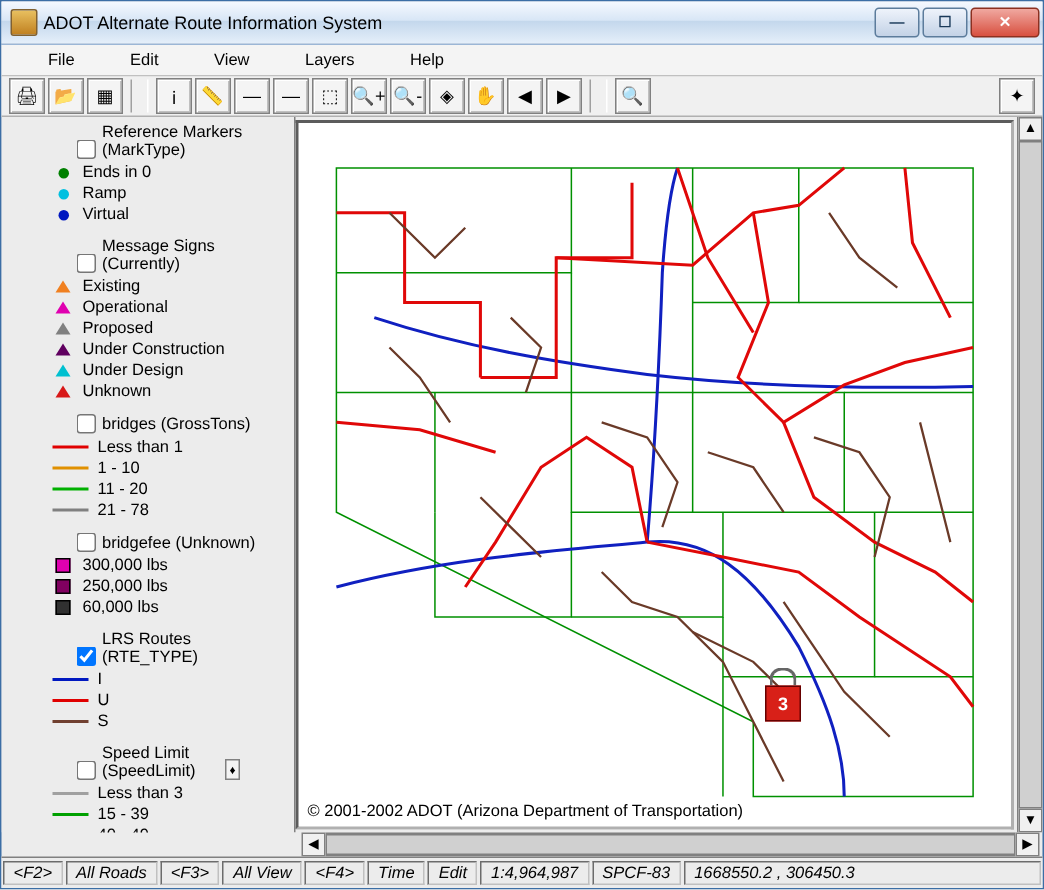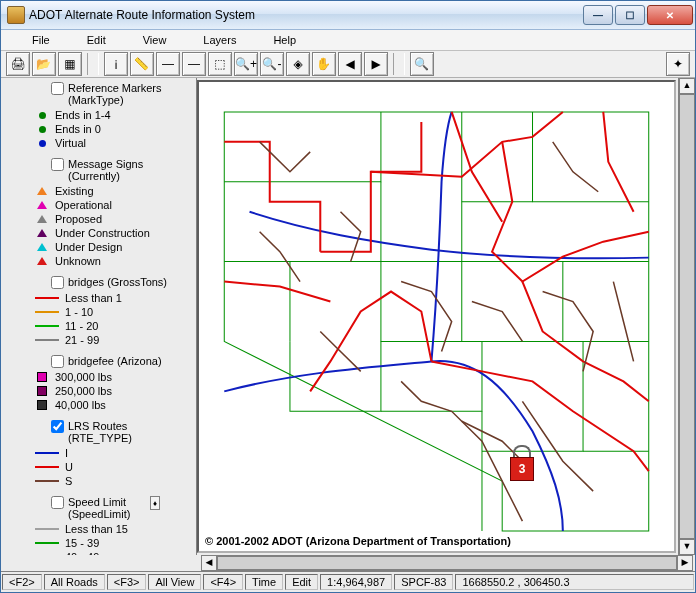--- a/index.html
+++ b/index.html
@@ -13,42 +13,42 @@
   .menubar { height:20px; background:#f4f4f4; border-bottom:1px solid #c0c0c0; display:flex; align-items:center; padding-left:4px; gap:2px; }
   .menuitem { padding:2px 8px; cursor:default;margin-left:19px; }
   .toolbar { height:26px; background:#f0f0f0; border-bottom:1px solid #b0b0b0; display:flex; align-items:center; padding:0 4px; }
   .tgroup { display:flex; align-items:center; }
   .tbtn { width:22px; height:22px; border:1px solid #808080; background:#f4f4f4; margin:0 1px; box-shadow:inset 1px 1px #fff, inset -1px -1px #c0c0c0; display:flex; align-items:center; justify-content:center; font-size:12px; cursor:default; }
   .tsep { width:10px; height:22px; border-left:1px solid #a0a0a0; border-right:1px solid #fff; margin:0 4px; }
   .tspace { flex:1; }
   .content { flex:1; display:flex; overflow:hidden; }
   .sidebar { width:196px; background:#ececec; border-right:1px solid #808080; padding:4px 6px; overflow:hidden; box-sizing:border-box; font-size:11px; }
   .layergroup { margin-bottom:8px; }
-  .lghdr { display:flex; align-items:flex-start; margin-bottom:2px;padding-left:44px; }
+  .lghdr { display:flex; align-items:flex-end; margin-bottom:2px;padding-left:44px; }
   .lghdr input { margin:0 4px 0 0; }
   .litem { display:flex; align-items:center; margin-left:28px; height:14px; }
   .sw { width:14px; height:10px; margin-right:6px; display:flex; align-items:center; justify-content:center; }
   .sw-dot { width:7px; height:7px; border-radius:50%; }
   .sw-tri { width:0; height:0; border-left:5px solid transparent; border-right:5px solid transparent; }
   .sw-sq { width:8px; height:8px; border:1px solid #000; }
   .sw-ln { width:24px; height:2px; }
   .rate { width:12px; height:12px; border:1px solid #808080; display:flex; align-items:center; justify-content:center; margin-left:auto; margin-right:30px; background:#f4f4f4; font-size:8px; }
   .maparea { flex:1; position:relative; background:#fff; border:2px inset #b0b0b0; margin:2px 2px 2px 0; overflow:hidden; }
   .maparea svg { width:100%; height:100%; }
-  .copy { position:absolute; left:6px; bottom:4px; font-size:11px; color:#000;font-weight:bold; }
+  .copy { position:absolute; left:6px; bottom:4px; font-size:11px; color:#000; }
   .vscroll { width:16px; background:#e4e4e4; border-left:1px solid #808080; display:flex; flex-direction:column; }
   .vscroll .up, .vscroll .dn { height:16px; background:#f0f0f0; border:1px solid #808080; box-sizing:border-box; text-align:center; font-size:9px; line-height:12px; }
   .vscroll .track { flex:1; position:relative; }
   .vscroll .thumb { position:absolute; top:0; left:0; right:0; height:100%; background:#d0d0d0; border:1px solid #808080; box-sizing:border-box; }
   .hscrollrow { height:16px; display:flex; margin:0 2px 0 200px; }
   .hscrollrow .lf, .hscrollrow .rt { width:16px; background:#f0f0f0; border:1px solid #808080; box-sizing:border-box; text-align:center; font-size:9px; line-height:12px; }
   .hscrollrow .track { flex:1; background:#e4e4e4; border-top:1px solid #808080; border-bottom:1px solid #808080; position:relative; }
   .hscrollrow .thumb { position:absolute; left:0; top:0; bottom:0; width:100%; background:#d0d0d0; border:1px solid #808080; box-sizing:border-box; }
   .statusbar { height:20px; background:#ececec; border-top:1px solid #808080; display:flex; align-items:center; font-size:11px; }
-  .statusbar .cell { border:1px inset #c0c0c0; padding:1px 6px; margin:1px 1px; white-space:nowrap; }
+  .statusbar .cell { border:1px inset #c0c0c0; padding:1px 6px; margin:1px 1px; white-space:nowrap;font-style:italic; }
   .lock { position:absolute; right:140px; bottom:70px; }
   .lock .sh { width:14px; height:10px; border:2px solid #666; border-bottom:none; border-radius:8px 8px 0 0; margin:0 auto; }
   .lock .bd { width:22px; height:22px; background:#d82018; border:1px solid #600; display:flex; align-items:center; justify-content:center; color:#fff; font-weight:bold; font-size:12px; }
 </style>
 </head>
 <body>
 
 <div class="window">
   <div class="titlebar">
     <div class="icon"></div>
@@ -99,30 +99,30 @@
 
       <div class="layergroup">
         <div class="lghdr">
           <input type="checkbox" style="">
           <span>Reference Markers (MarkType)</span>
         </div>
         <div class="litem">
             <span class="sw">
               <span class="sw-dot" style="background:#008000"></span>
             </span>
-            <span>Ends in 1-4</span>
-          </div>
-        <div class="litem">
-            <span class="sw">
-              <span class="sw-dot" style="background:#008000"></span>
-            </span>
             <span>Ends in 0</span>
           </div>
         <div class="litem">
             <span class="sw">
+              <span class="sw-dot" style="background:#00c0e0"></span>
+            </span>
+            <span>Ramp</span>
+          </div>
+        <div class="litem">
+            <span class="sw">
               <span class="sw-dot" style="background:#0018c0"></span>
             </span>
             <span>Virtual</span>
           </div>
       </div>
 
       <div class="layergroup">
         <div class="lghdr">
           <input type="checkbox" style="">
           <span>Message Signs (Currently)</span>
@@ -185,46 +185,46 @@
         <div class="litem">
             <span class="sw" style="width:24px">
               <span class="sw-ln" style="background:#00b000"></span>
             </span>
             <span>11 - 20</span>
           </div>
         <div class="litem">
             <span class="sw" style="width:24px">
               <span class="sw-ln" style="background:#808080"></span>
             </span>
-            <span>21 - 99</span>
-          </div>
-      </div>
-
-      <div class="layergroup">
-        <div class="lghdr">
-          <input type="checkbox" style="">
-          <span>bridgefee (Arizona)</span>
+            <span>21 - 78</span>
+          </div>
+      </div>
+
+      <div class="layergroup">
+        <div class="lghdr">
+          <input type="checkbox" style="">
+          <span>bridgefee (Unknown)</span>
         </div>
         <div class="litem">
             <span class="sw">
               <span class="sw-sq" style="background:#e000b0"></span>
             </span>
             <span>300,000 lbs</span>
           </div>
         <div class="litem">
             <span class="sw">
               <span class="sw-sq" style="background:#800060"></span>
             </span>
             <span>250,000 lbs</span>
           </div>
         <div class="litem">
             <span class="sw">
               <span class="sw-sq" style="background:#303030"></span>
             </span>
-            <span>40,000 lbs</span>
+            <span>60,000 lbs</span>
           </div>
       </div>
 
       <div class="layergroup">
         <div class="lghdr">
           <input type="checkbox" checked="" style="">
           <span>LRS Routes (RTE_TYPE)</span>
         </div>
         <div class="litem">
             <span class="sw" style="width:24px">
@@ -249,21 +249,21 @@
       <div class="layergroup" style="position:relative">
         <div class="lghdr">
           <input type="checkbox" style="">
           <span>Speed Limit (SpeedLimit)</span>
           <span class="rate">♦</span>
         </div>
         <div class="litem">
             <span class="sw" style="width:24px">
               <span class="sw-ln" style="background:#a0a0a0"></span>
             </span>
-            <span>Less than 15</span>
+            <span>Less than 3</span>
           </div>
         <div class="litem">
             <span class="sw" style="width:24px">
               <span class="sw-ln" style="background:#00a000"></span>
             </span>
             <span>15 - 39</span>
           </div>
         <div class="litem">
             <span class="sw" style="width:24px">
               <span class="sw-ln" style="background:#40c0e0"></span>

